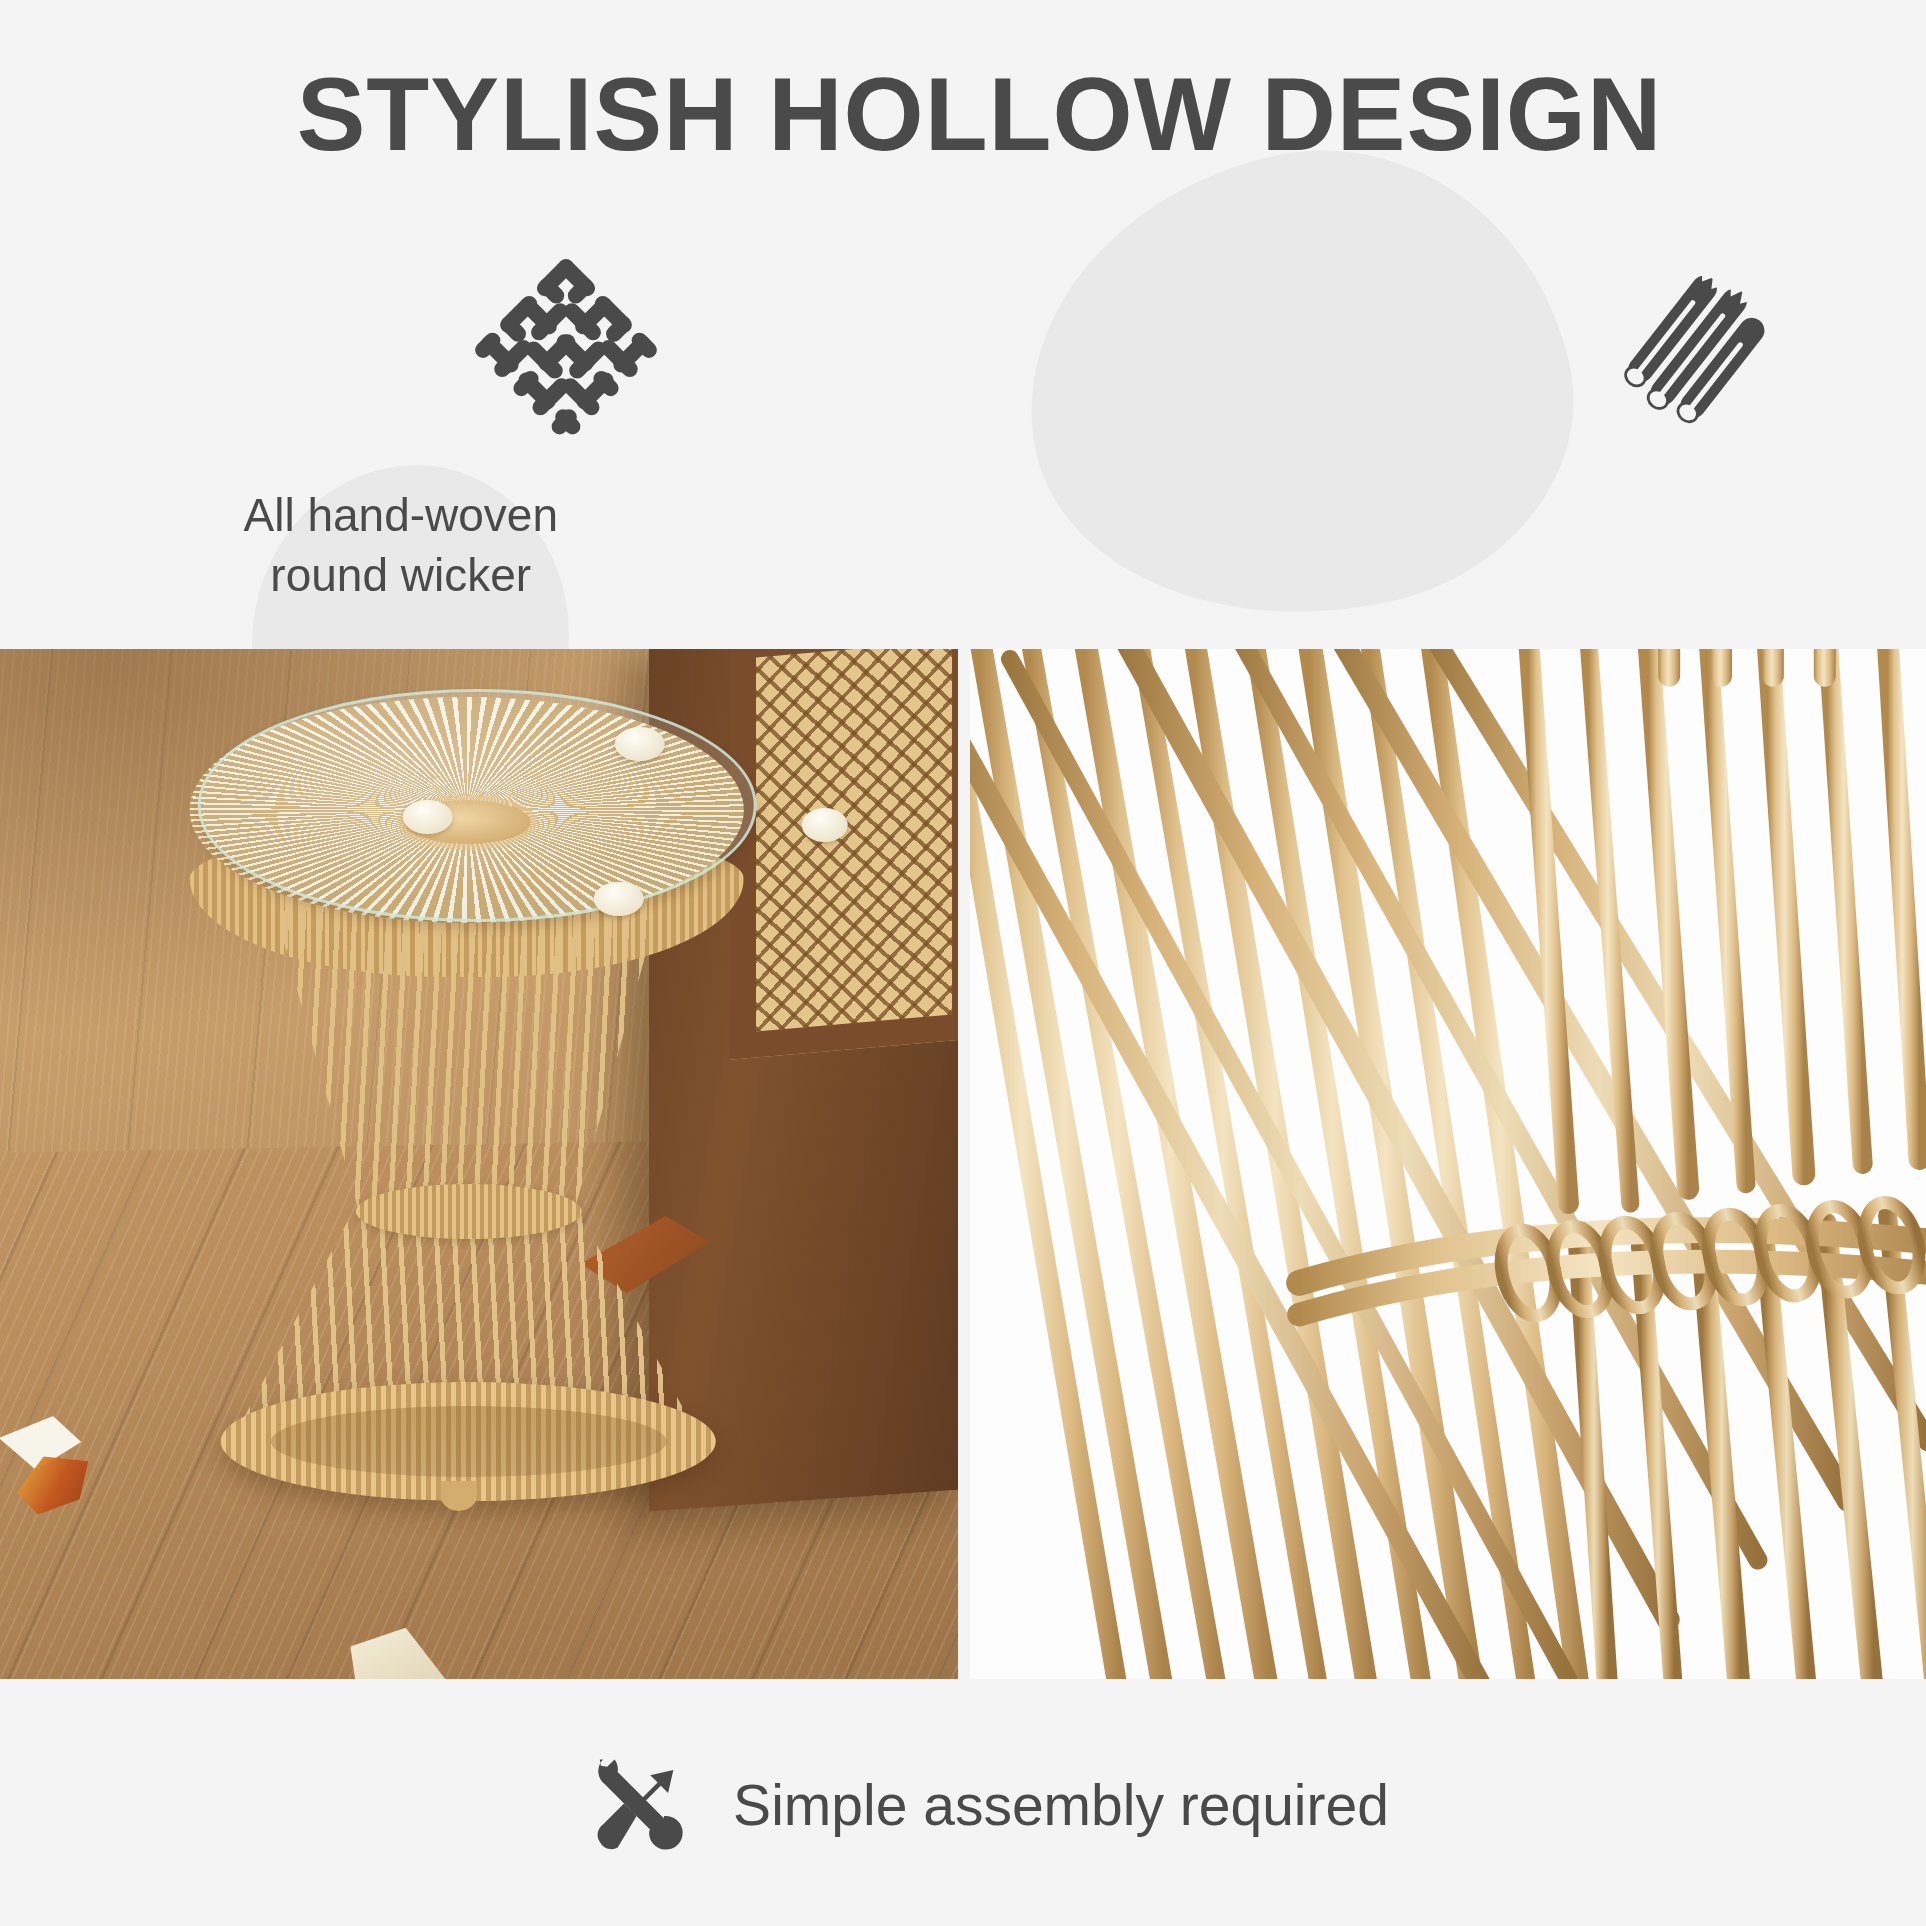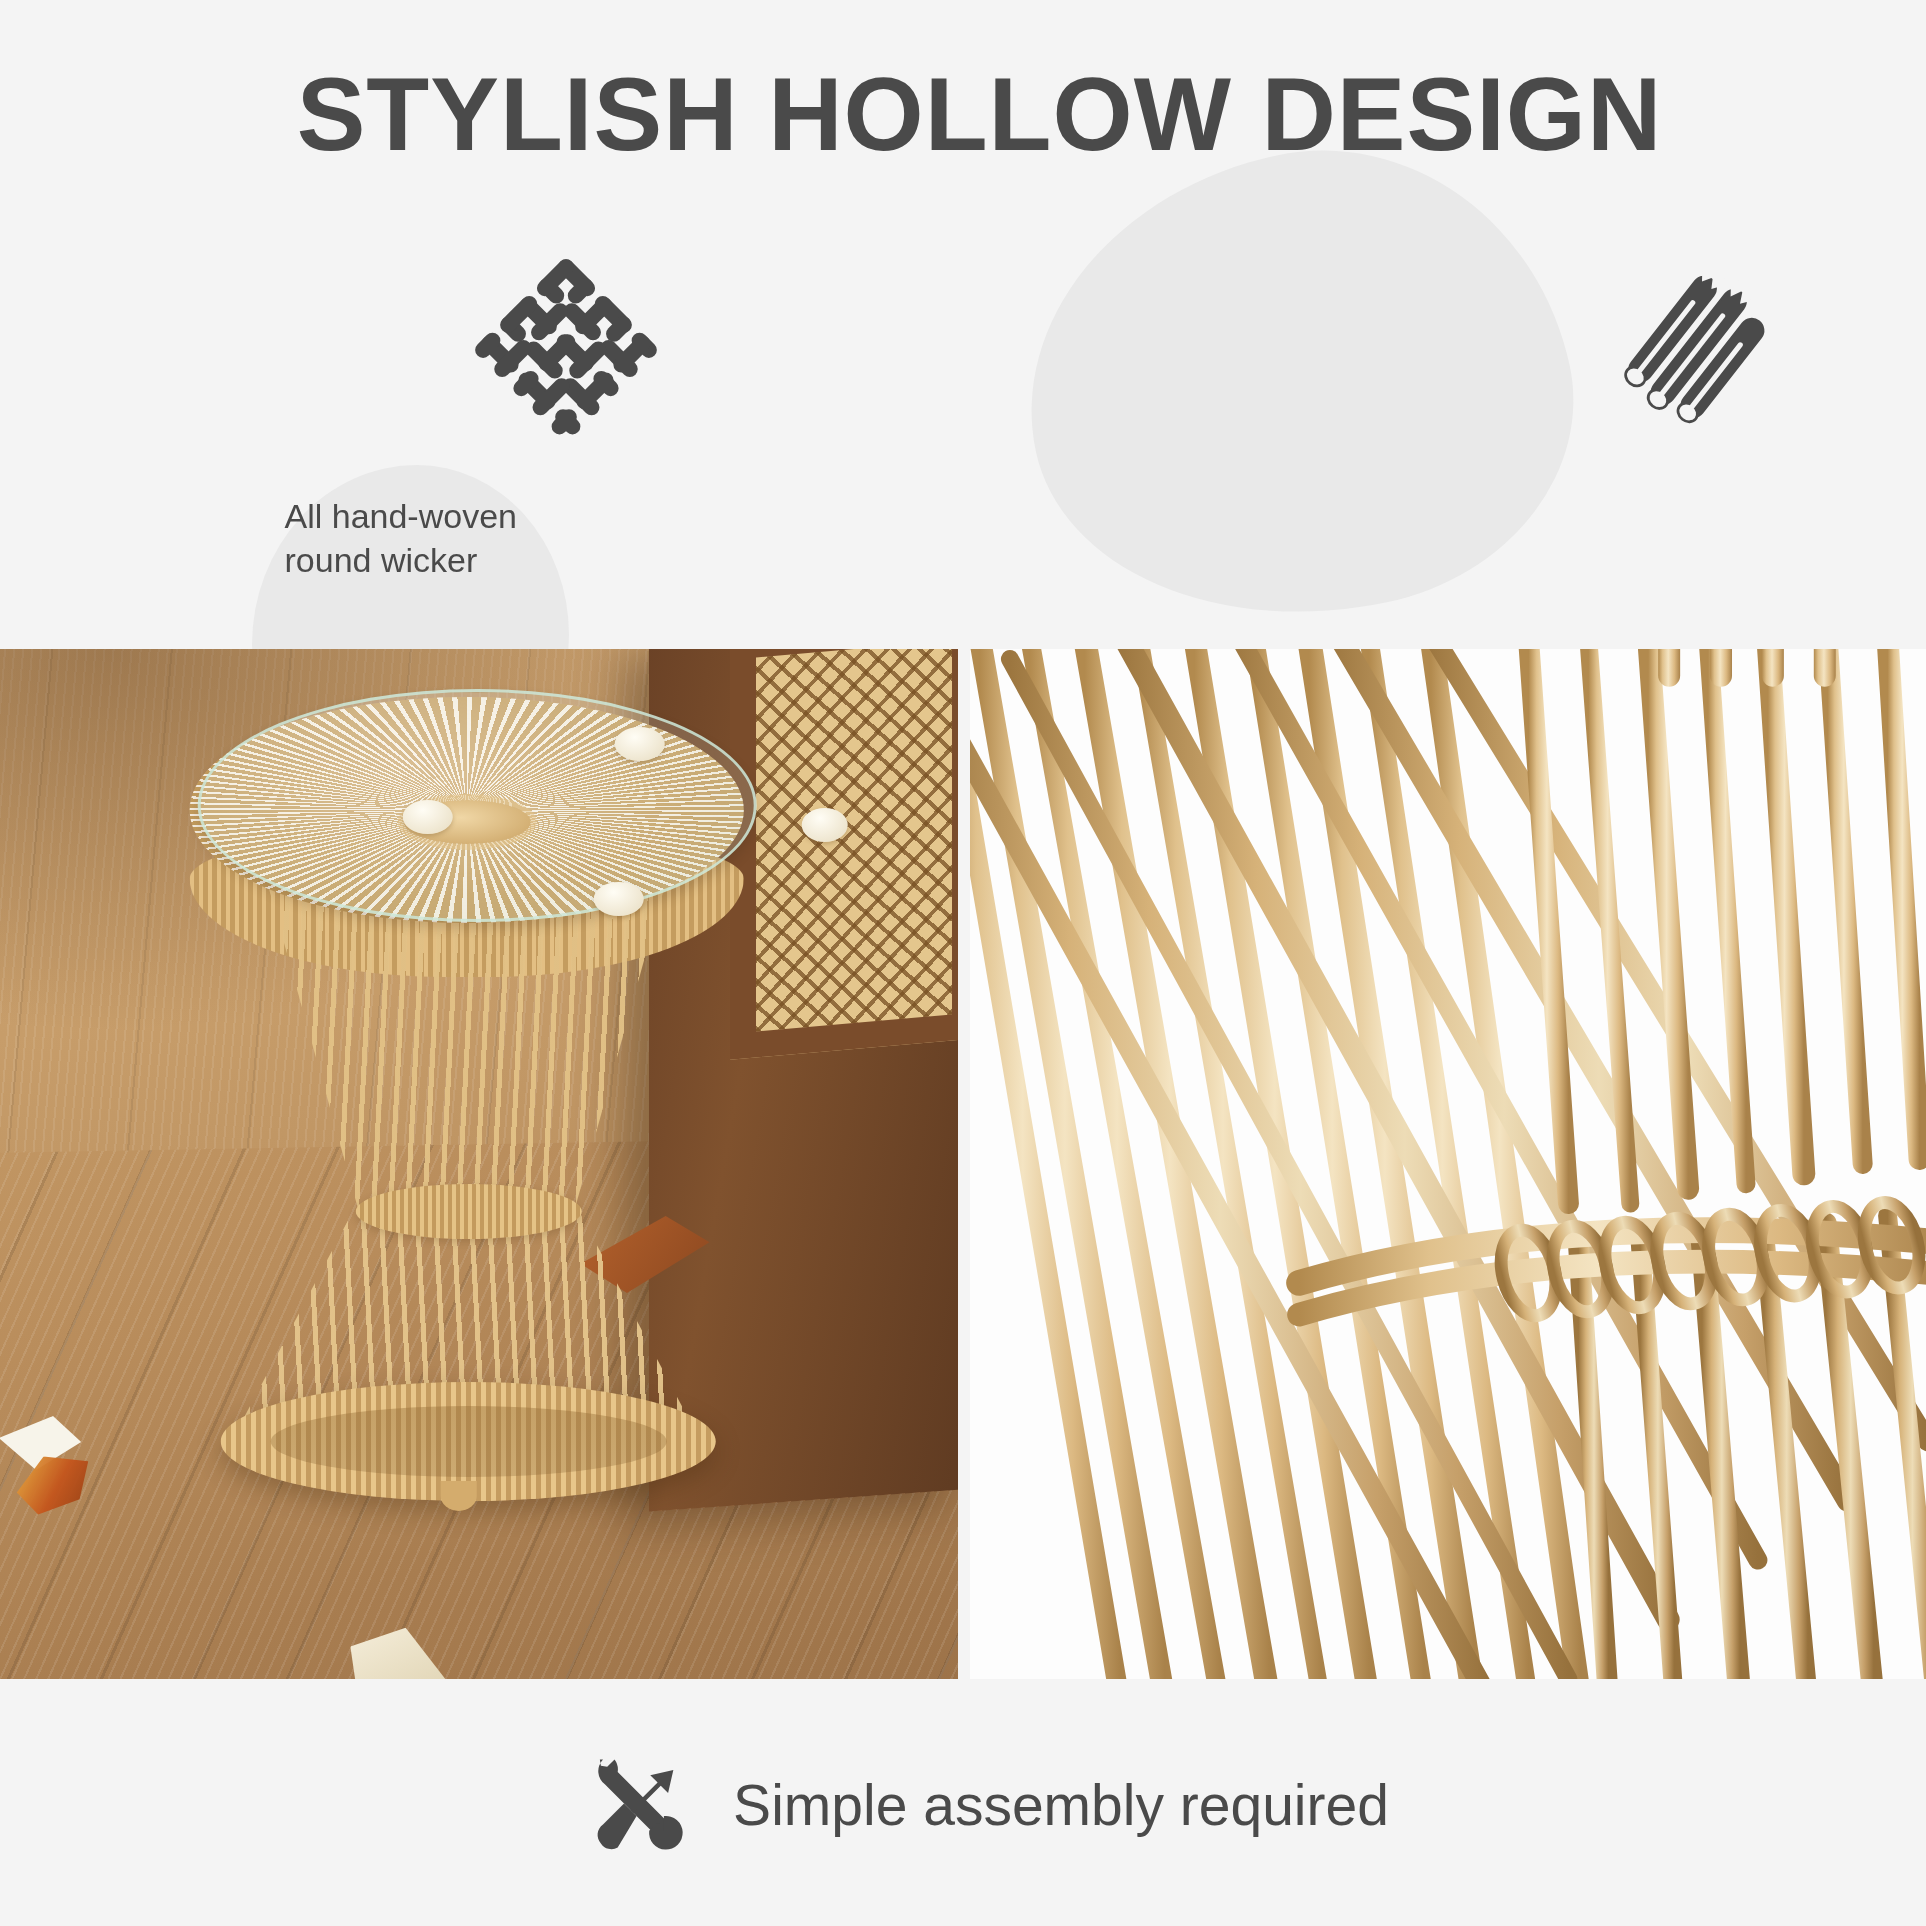--- a/index.html
+++ b/index.html
@@ -66,22 +66,23 @@
     align-items: center;
     position: relative;
   }
   .feature-icon {
     height: 188px;
     display: flex;
     align-items: center;
     justify-content: center;
   }
   .feature-label {
-    margin-top: 36px;
-    font-size: 34px;
+    margin-top: 28px;
+    text-align: center;
+    font-size: 46px;
     line-height: 1.30;
     color: #4a4a4a;
     font-weight: 400;
     font-family: "Liberation Sans", "DejaVu Sans", sans-serif;
     white-space: pre-line;
   }
   
   .feature--weave .feature-icon { transform: translate(84px, 28px); }
   .feature--weave .feature-label { transform: translate(-81px, 42px); }
   .feature--metal .feature-icon { transform: translate(257px, 40px); }

